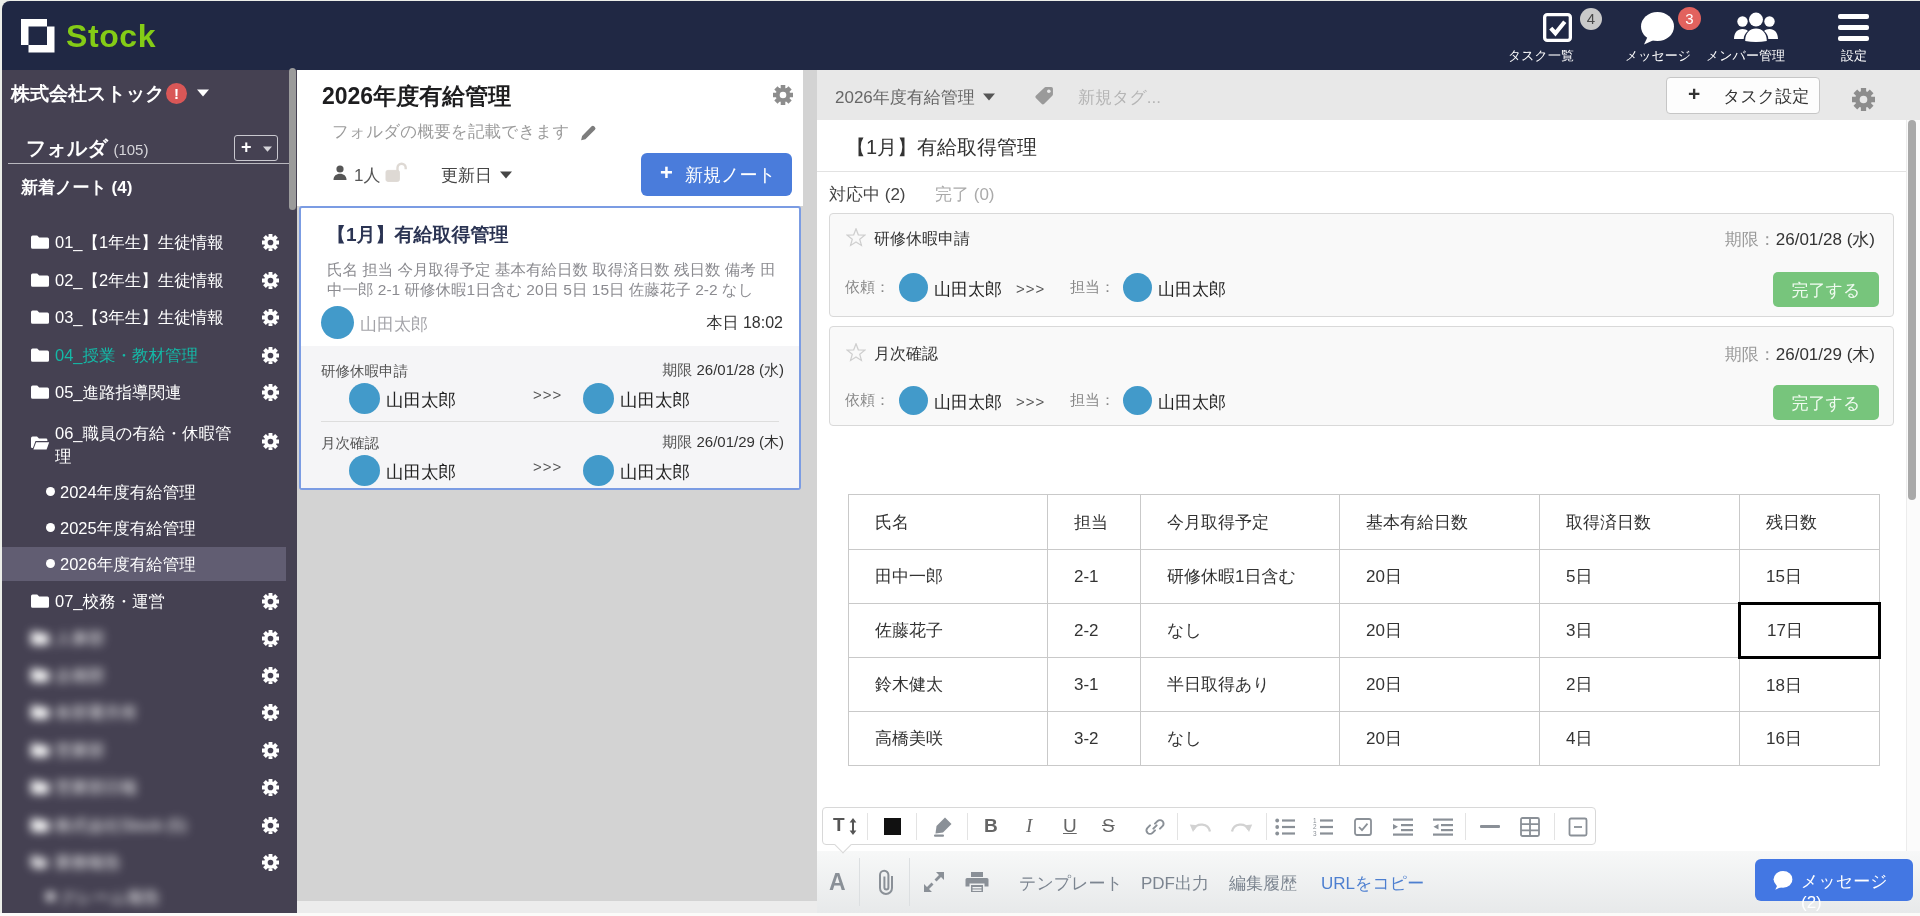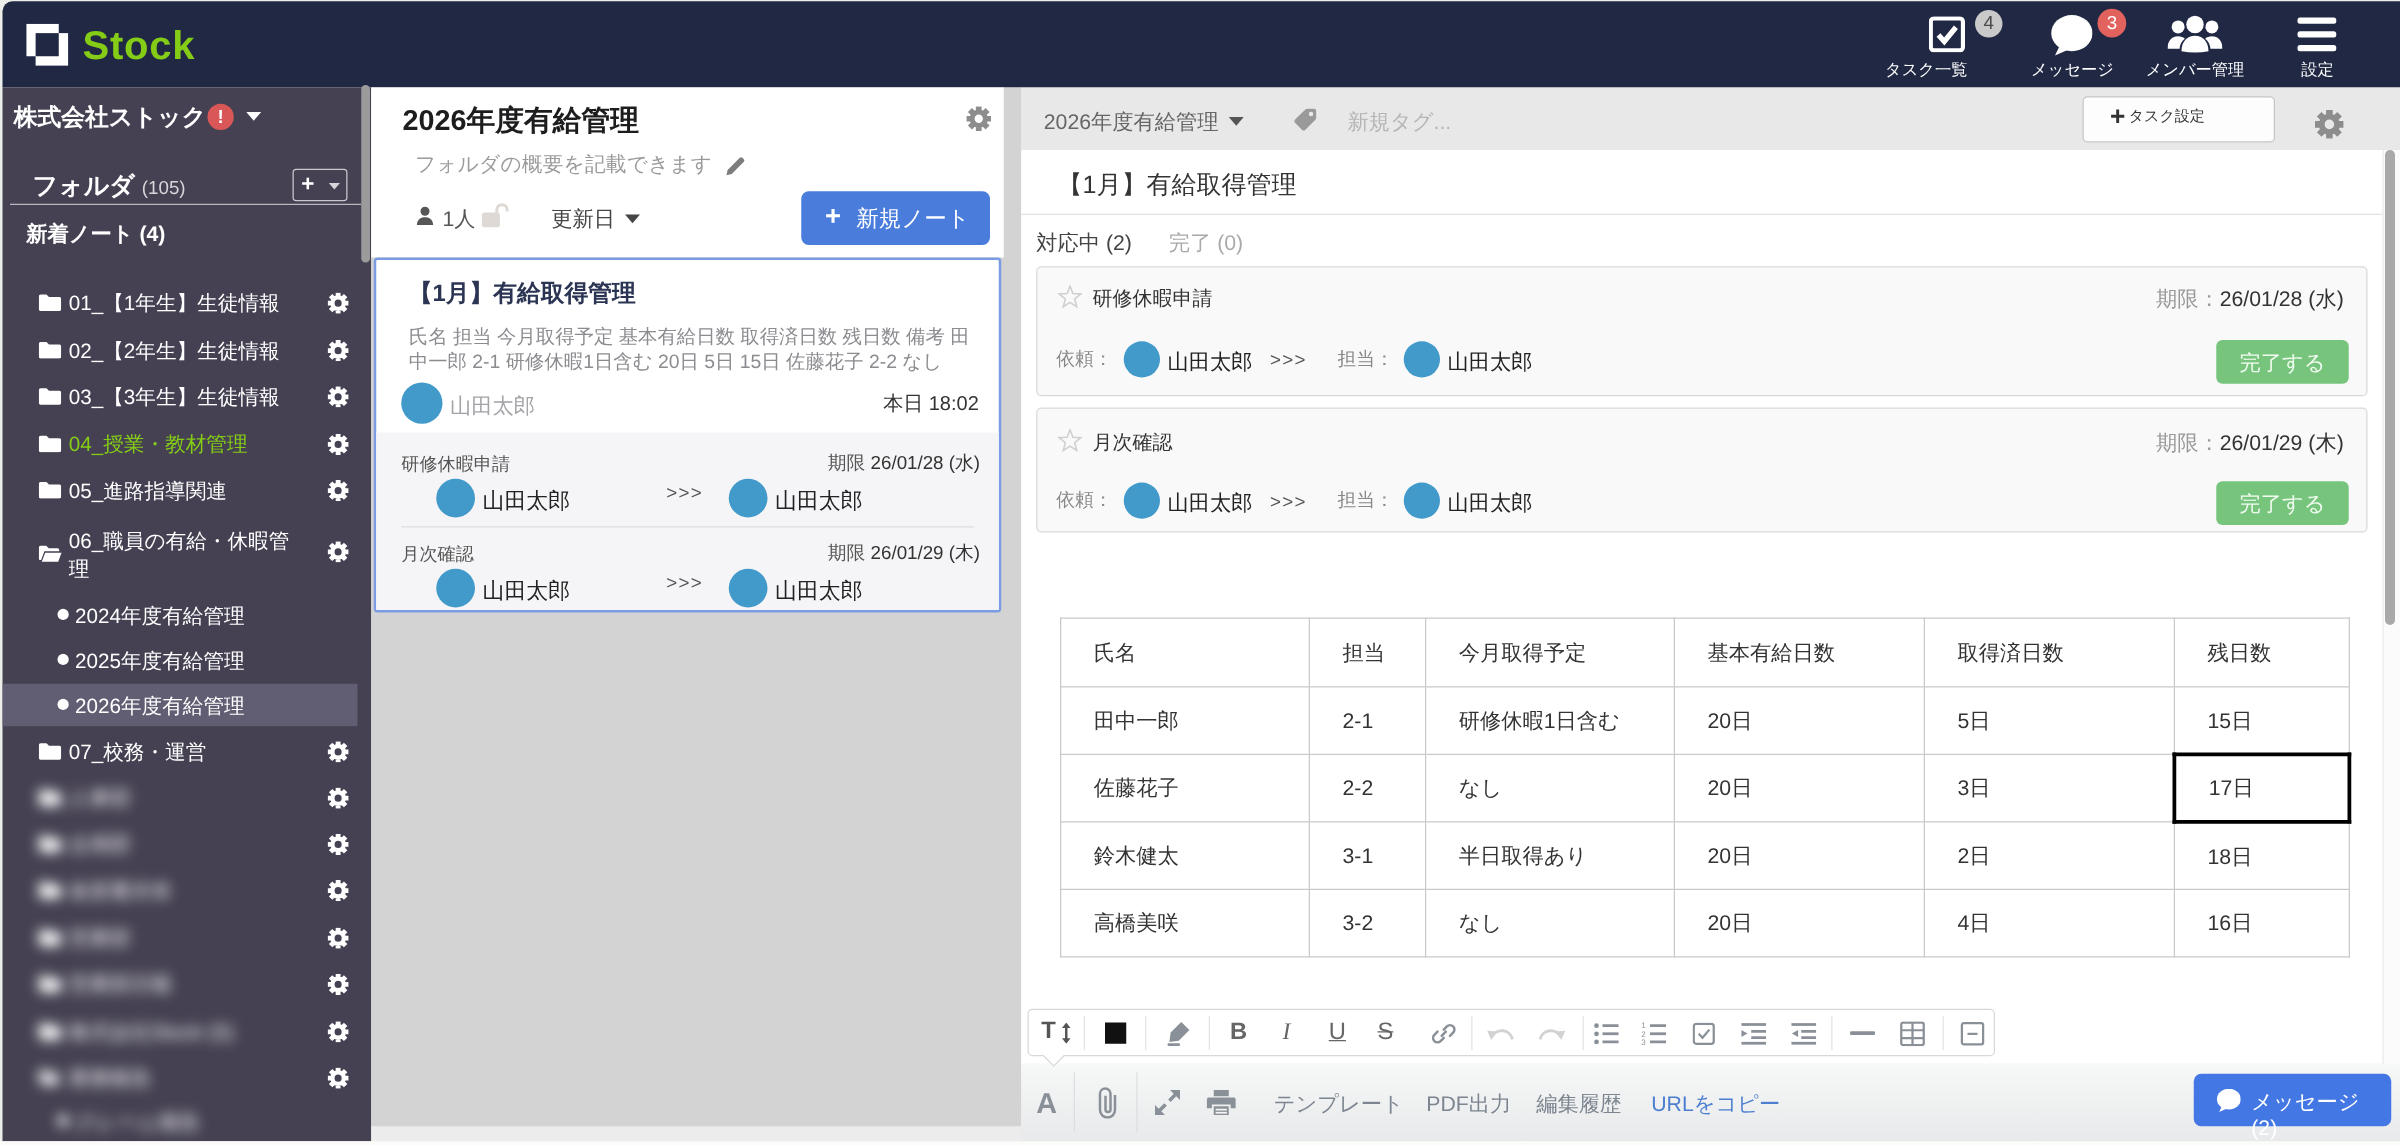--- a/index.html
+++ b/index.html
@@ -93,21 +93,21 @@
 
   <svg class="ic abs" style="left:1637px;top:11px" width="35" height="33" viewBox="0 0 35 33" fill="#fff">
       <use href="#bubble"></use>
     </svg>
   <div class="abs" style="left:1676px;top:6px;width:23px;height:23px;border-radius:50%;background:#e2625e;color:#fff;font-size:15px;text-align:center;line-height:23px;">3</div>
   <div class="abs" style="left:1606px;top:46px;width:100px;text-align:center;font-size:13px;color:#fff;">メッセージ</div>
 
   <svg class="ic abs" style="left:1732px;top:11px" width="44" height="32" viewBox="0 0 44 32" fill="#fff">
       <use href="#people"></use>
     </svg>
-  <div class="abs" style="left:1704px;top:46px;width:100px;text-align:center;font-size:13px;color:#fff;">メンバー管理</div>
+  <div class="abs" style="left:1704px;top:46px;width:100px;text-align:left;font-size:13px;color:#fff;">メンバー管理</div>
 
   <div class="abs" style="left:1836px;top:13px;width:31px;height:5px;background:#fff;border-radius:2px;"></div>
   <div class="abs" style="left:1836px;top:24px;width:31px;height:5px;background:#fff;border-radius:2px;"></div>
   <div class="abs" style="left:1836px;top:35px;width:31px;height:5px;background:#fff;border-radius:2px;"></div>
   <div class="abs" style="left:1802px;top:46px;width:100px;text-align:center;font-size:13px;color:#fff;">設定</div>
 </div>
 <div id="sidebar">
   <div class="abs" style="left:9px;top:11px;font-size:19px;font-weight:bold;color:#fff;">株式会社ストック</div>
   <div class="abs" style="left:164px;top:13px;width:21px;height:21px;border-radius:50%;background:#d95757;color:#fff;font-size:15px;font-weight:bold;text-align:center;line-height:21px;">!</div>
   <svg class="ic abs" style="left:195px;top:19px" width="12" height="8" viewBox="0 0 12 8" fill="#fff">
@@ -143,21 +143,21 @@
       <use href="#folder"></use>
     </svg>
   <div class="abs" style="left:53px;top:237px;font-size:16.5px;color:#fff;">03_【3年生】生徒情報</div>
   <svg class="ic abs" style="left:260px;top:239px" width="17" height="17" viewBox="0 0 24 24" fill="#fff">
       <use href="#gear"></use>
     </svg>
 
   <svg class="ic abs" style="left:29px;top:278px" width="18" height="14" viewBox="0 0 18 14" fill="#fff">
       <use href="#folder"></use>
     </svg>
-  <div class="abs" style="left:53px;top:275px;font-size:16.5px;color:#84cc16;">04_授業・教材管理</div>
+  <div class="abs" style="left:53px;top:275px;font-size:16.5px;color:#14b8a6;">04_授業・教材管理</div>
   <svg class="ic abs" style="left:260px;top:277px" width="17" height="17" viewBox="0 0 24 24" fill="#fff">
       <use href="#gear"></use>
     </svg>
 
   <svg class="ic abs" style="left:29px;top:315px" width="18" height="14" viewBox="0 0 18 14" fill="#fff">
       <use href="#folder"></use>
     </svg>
   <div class="abs" style="left:53px;top:312px;font-size:16.5px;color:#fff;">05_進路指導関連</div>
   <svg class="ic abs" style="left:260px;top:314px" width="17" height="17" viewBox="0 0 24 24" fill="#fff">
       <use href="#gear"></use>
@@ -296,21 +296,21 @@
   <div class="abs" style="left:18px;top:16px;font-size:17px;color:#666;">2026年度有給管理</div>
   <svg class="ic abs" style="left:166px;top:23px" width="12" height="8" viewBox="0 0 12 8" fill="#555">
       <use href="#caretd"></use>
     </svg>
   <svg class="ic abs" style="left:218px;top:16px" width="19" height="19" viewBox="0 0 18 18" fill="#9a9a9a">
       <use href="#tag"></use>
     </svg>
   <div class="abs" style="left:261px;top:16px;font-size:17px;color:#b5b5b5;">新規タグ...</div>
   <div class="abs" style="left:849px;top:7px;width:154px;height:37px;background:#fdfdfd;border:1px solid #c6c6c6;border-radius:4px;">
     <div class="abs" style="left:21px;top:4px;font-size:21px;font-weight:bold;color:#333;">+</div>
-    <div class="abs" style="left:36px;top:7px;font-size:12px;color:#333;">タスク設定</div>
+    <div class="abs" style="left:56px;top:7px;font-size:17px;color:#333;">タスク設定</div>
   </div>
   <svg class="ic abs" style="left:1035px;top:18px" width="23" height="23" viewBox="0 0 24 24" fill="#8d8d8d">
       <use href="#gear"></use>
     </svg>
 </div>
 <div id="rightpane">
   <div class="abs" style="left:29px;top:14px;font-size:20px;color:#333;">【1月】有給取得管理</div>
   <div class="abs" style="left:0px;top:51px;width:1089px;height:1px;background:#e2e2e2;"></div>
   <div class="abs" style="left:12px;top:63px;font-size:17px;color:#444;">対応中 (2)</div>
   <div class="abs" style="left:118px;top:63px;font-size:17px;color:#aaa;">完了 (0)</div>

